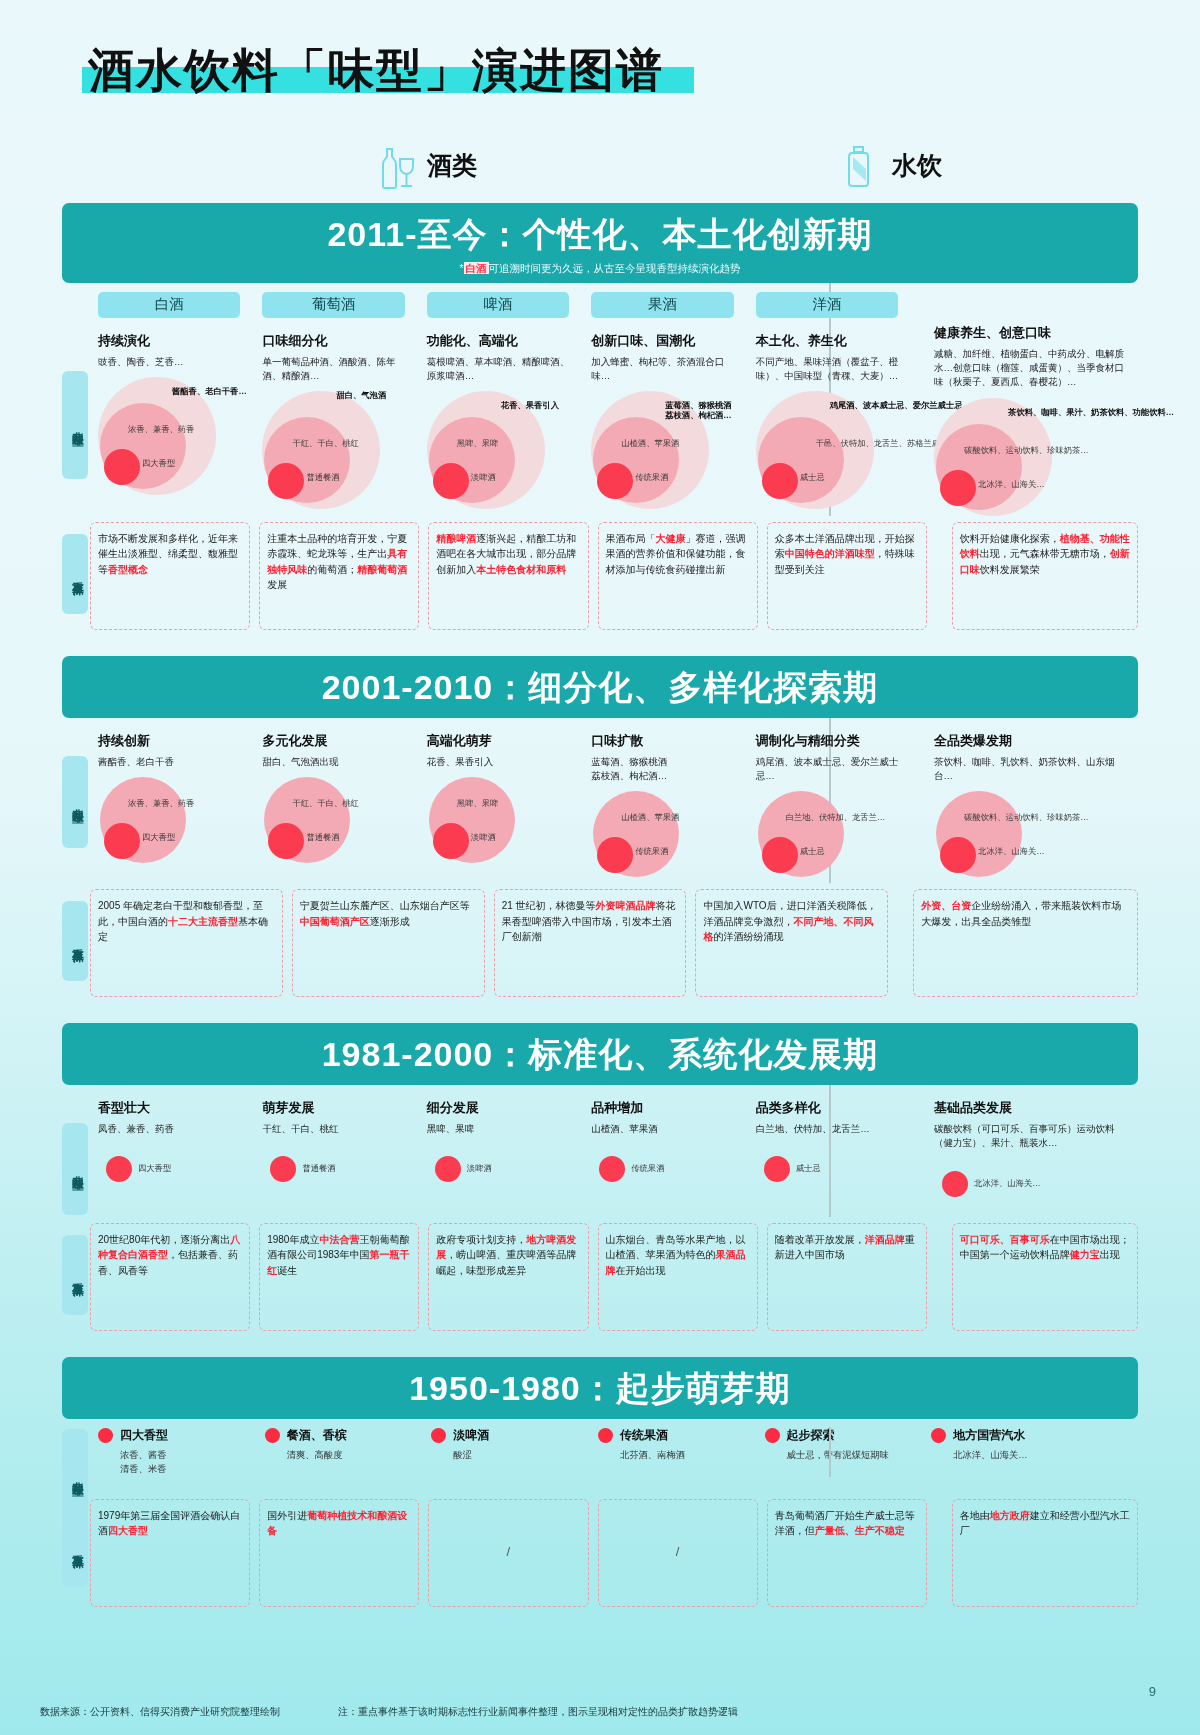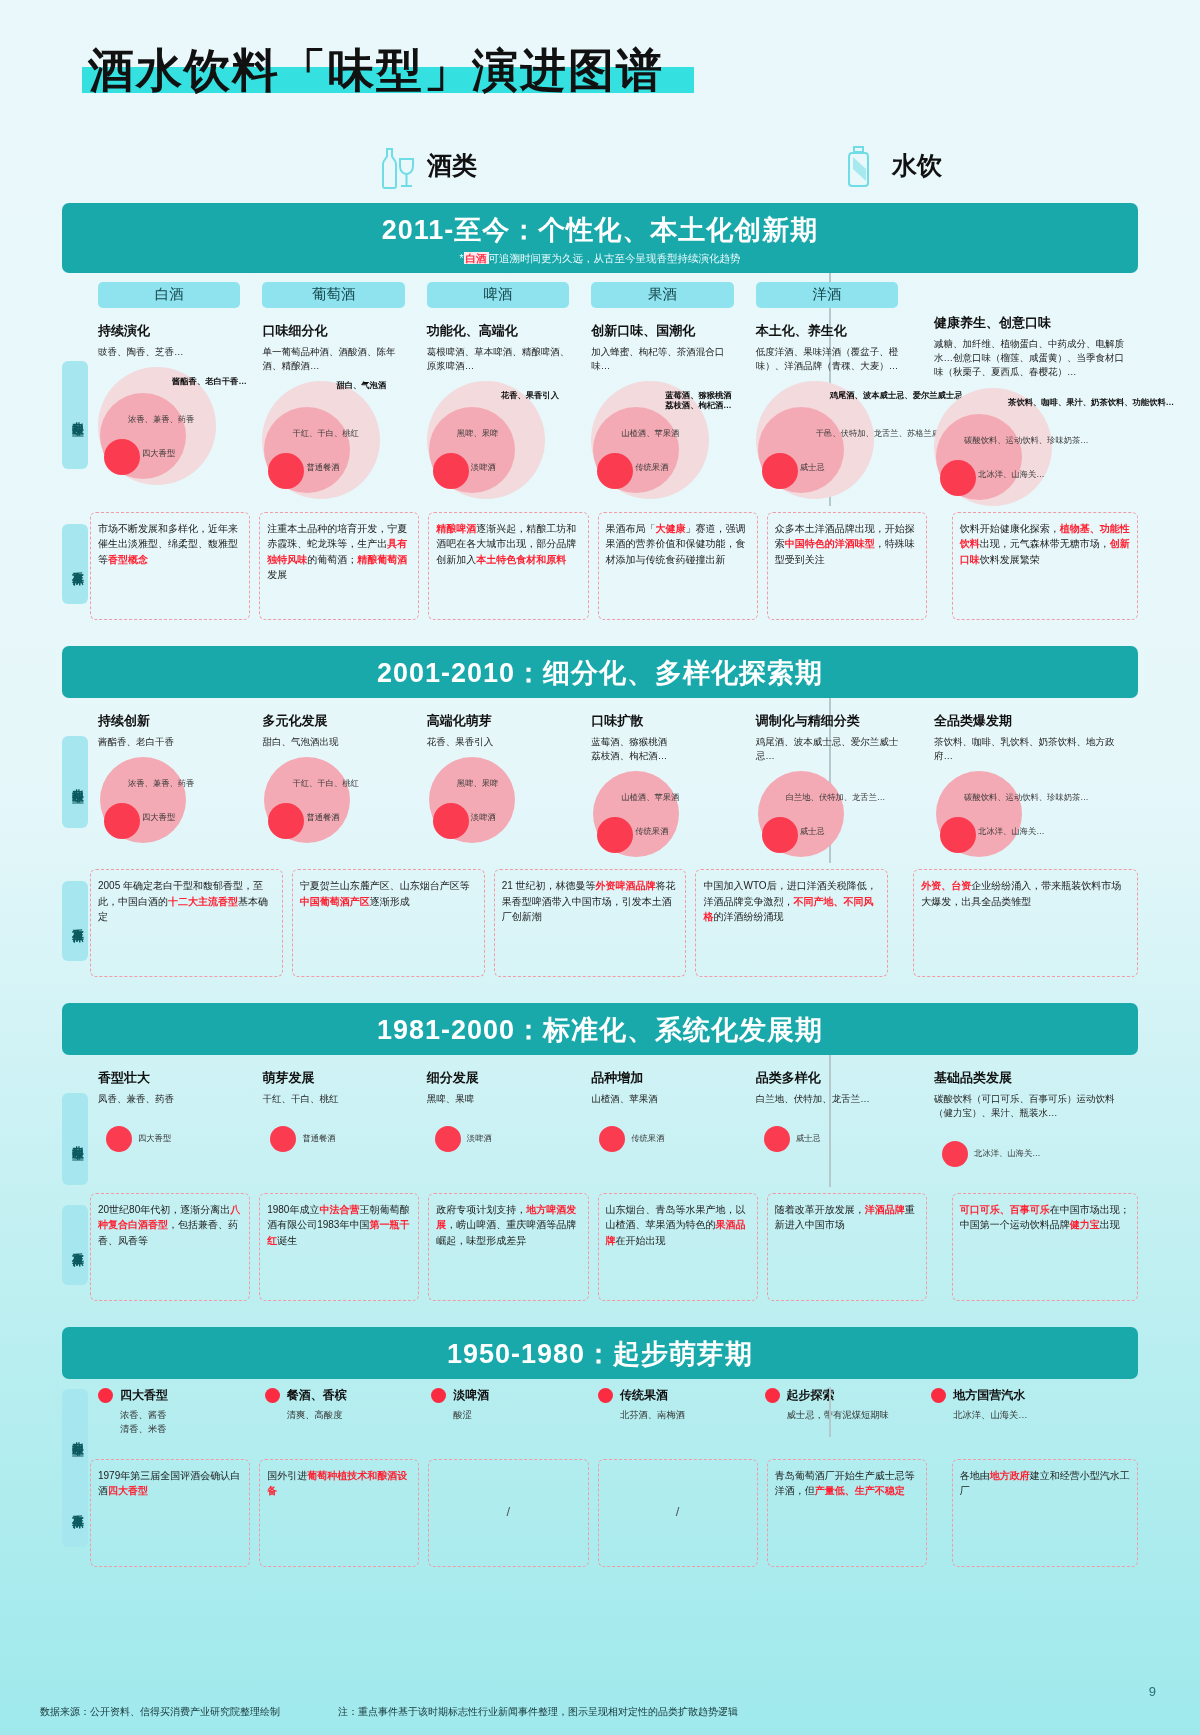--- a/index.html
+++ b/index.html
@@ -29,21 +29,21 @@
   .legend-item.bev { left: 800px; top: 4px; }
   .legend-label { font-size: 25px; font-weight: bold; color: #111; }
 
   
   .section { margin: 0 0 0 0; position: relative; }
   .band {
     background: #1aa9ab; border-radius: 7px; color: #fff;
     text-align: center; padding: 9px 0 7px; margin: 0 22px 0 22px;
     position: relative;
   }
-  .band-title { font-size: 27px; font-weight: bold; letter-spacing: 1px; }
+  .band-title { font-size: 34px; font-weight: bold; letter-spacing: 1px; }
   .band-note { font-size: 10.5px; margin-top: 4px; color: #eafcff; }
   .band-note .hot { color: #ff2f45; background: #ffe9ec; padding: 0 2px; font-weight: bold; }
 
   
   .grid { display: flex; position: relative; padding: 0 22px; }
   .left-col { width: 28px; flex: 0 0 28px; position: relative; }
   .cols { flex: 1; display: flex; position: relative; }
   .divider {
     position: absolute; top: 0; bottom: 0; width: 2px; background: #b5c9cc;
   }
@@ -206,21 +206,21 @@
                 <div class="b-lbl dark" style="left: 34px; top: 10px;">蓝莓酒、猕猴桃酒<br>荔枝酒、枸杞酒…</div>
                 <div class="bub b-mid" style="width: 86px; height: 86px; left: 2px; top: 26px;"></div>
                 <div class="b-lbl" style="left: 30px; top: 48px;">山楂酒、苹果酒</div>
                 <div class="bub b-in" style="width: 36px; height: 36px; left: 6px; top: 72px;"></div>
                 <div class="b-lbl" style="left: 44px; top: 82px;">传统果酒</div>
               </div>
             </div>
             <div class="cat">
               <div class="pill">洋酒</div>
               <div class="cat-title">本土化、养生化</div>
-              <div class="cat-desc">低度洋酒、果味洋酒（覆盆子、橙味）、洋酒品牌（青稞、大麦）…</div>
+              <div class="cat-desc">不同产地、果味洋酒（覆盆子、橙味）、中国味型（青稞、大麦）…</div>
               <div class="bubble-area">
                 <div class="bub b-outer" style="width: 118px; height: 118px; left: 0px; top: 0px;"></div>
                 <div class="b-lbl dark" style="left: 34px; top: 10px;">鸡尾酒、波本威士忌、爱尔兰威士忌…</div>
                 <div class="bub b-mid" style="width: 86px; height: 86px; left: 2px; top: 26px;"></div>
                 <div class="b-lbl" style="left: 30px; top: 48px; margin-left: 30px;">干邑、伏特加、龙舌兰、苏格兰威士忌</div>
                 <div class="bub b-in" style="width: 36px; height: 36px; left: 6px; top: 72px;"></div>
                 <div class="b-lbl" style="left: 44px; top: 82px;">威士忌</div>
               </div>
             </div>
             <div class="cat bev">
@@ -308,21 +308,21 @@
               <div class="cat-desc">鸡尾酒、波本威士忌、爱尔兰威士忌…</div>
               <div class="bubble-area small">
                 <div class="bub b-mid" style="width: 86px; height: 86px; left: 2px; top: 0px;"></div>
                 <div class="b-lbl" style="left: 30px; top: 22px;">白兰地、伏特加、龙舌兰…</div>
                 <div class="bub b-in" style="width: 36px; height: 36px; left: 6px; top: 46px;"></div>
                 <div class="b-lbl" style="left: 44px; top: 56px;">威士忌</div>
               </div>
             </div>
             <div class="cat bev">
               <div class="cat-title">全品类爆发期</div>
-              <div class="cat-desc">茶饮料、咖啡、乳饮料、奶茶饮料、地方政府…</div>
+              <div class="cat-desc">茶饮料、咖啡、乳饮料、奶茶饮料、山东烟台…</div>
               <div class="bubble-area small">
                 <div class="bub b-mid" style="width: 86px; height: 86px; left: 2px; top: 0px;"></div>
                 <div class="b-lbl" style="left: 30px; top: 22px;">碳酸饮料、运动饮料、珍味奶茶…</div>
                 <div class="bub b-in" style="width: 36px; height: 36px; left: 6px; top: 46px;"></div>
                 <div class="b-lbl" style="left: 44px; top: 56px;">北冰洋、山海关…</div>
               </div>
             </div>
           </div>
         </div>
         <div class="events">

